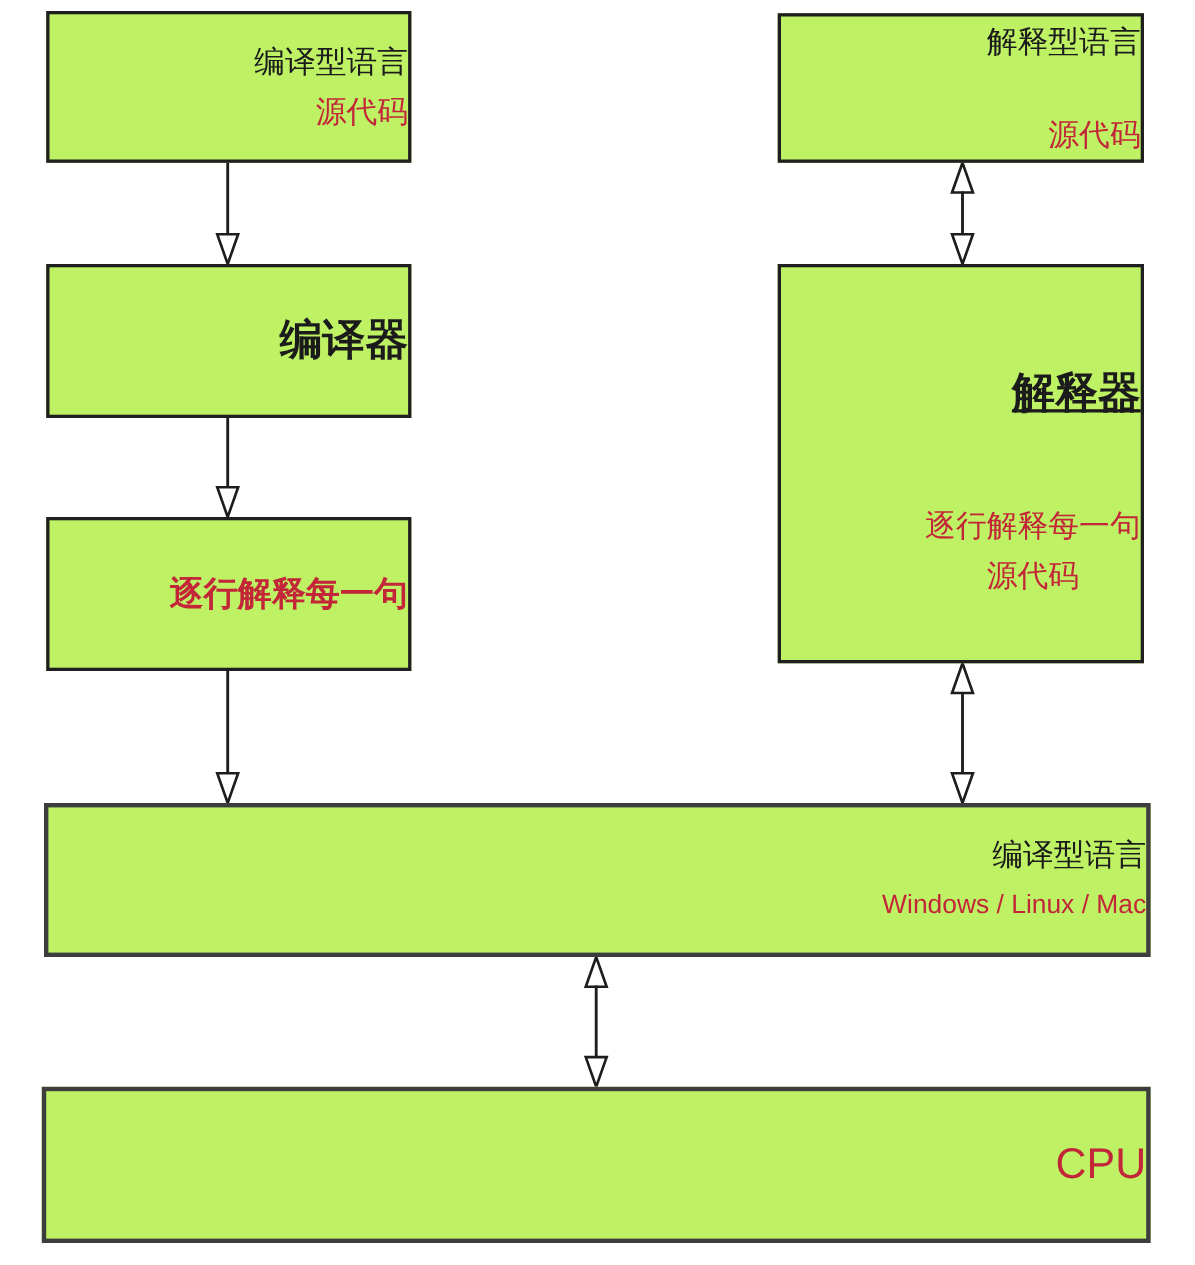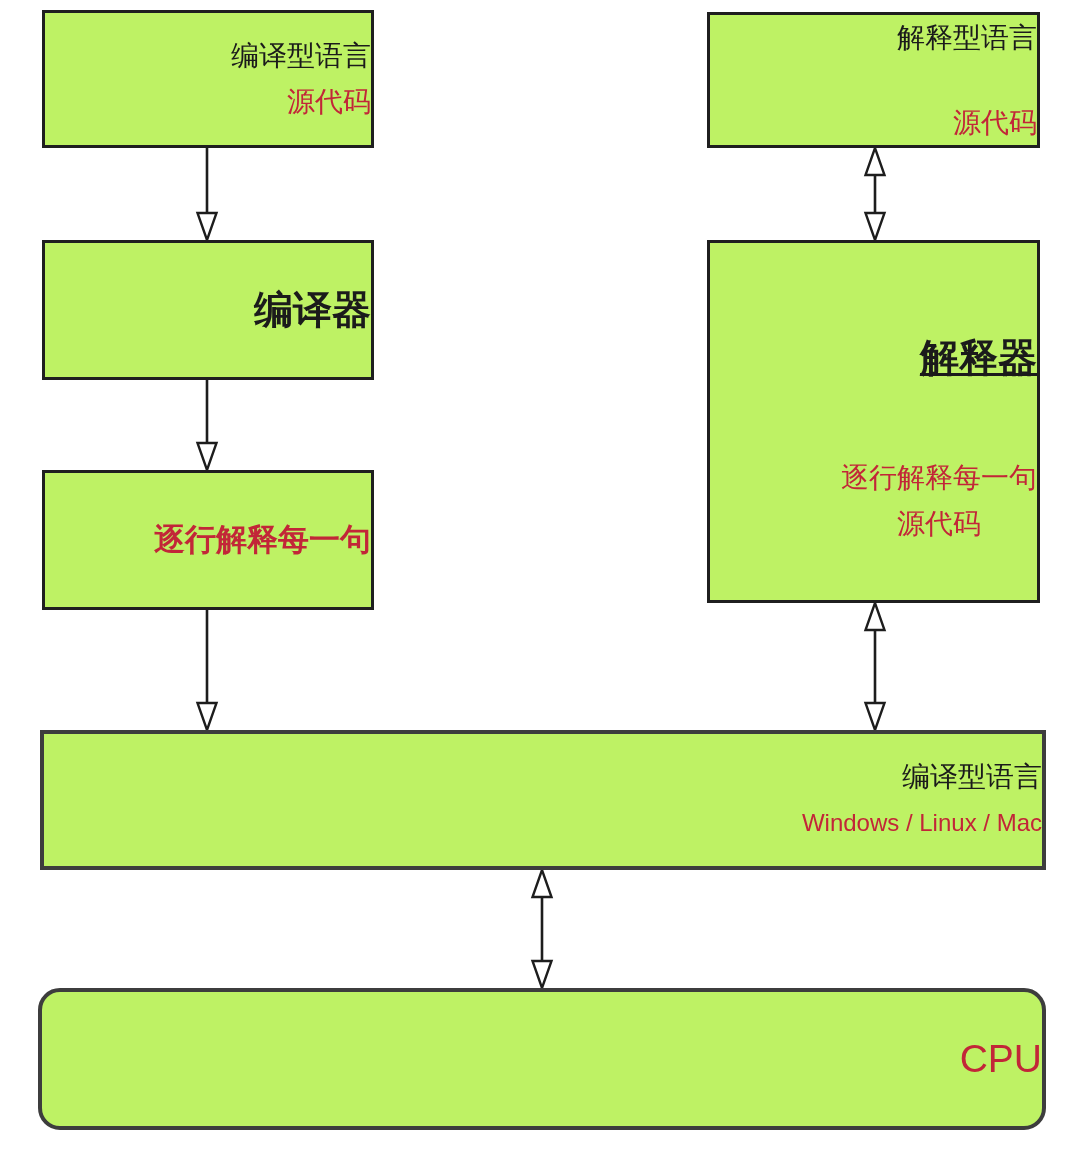--- a/index.html
+++ b/index.html
@@ -42,21 +42,21 @@
   .fs31{font-size:31px;}
   .fs29{font-size:24px;}
   
   #box-compiled-src {left:42px; top:10px;  width:332px; height:138px;}
   #box-compiler     {left:42px; top:240px; width:332px; height:140px;}
   #box-executable   {left:42px; top:470px; width:332px; height:140px;}
   #box-interp-src   {left:707px;top:12px;  width:333px; height:136px;gap:39px;}
   #box-interpreter  {left:707px;top:240px; width:333px; height:363px;
                      justify-content:flex-start;}
   #box-os           {left:40px; top:730px; width:1006px;height:140px;}
-  #box-cpu          {left:38px; top:988px; width:1008px;height:142px;border-radius:22px;}
+  #box-cpu          {left:38px; top:988px; width:1008px;height:142px;}
   #box-interpreter .interp-title{margin-top:92px;text-decoration:underline;}
   #box-interpreter .interp-desc{margin-top:74px;}
   .arrow{position:absolute;display:block;}
   .arrow line{stroke:#1D1D1D;stroke-width:2.6;}
   .arrow polygon{fill:#ffffff;stroke:#1D1D1D;stroke-width:2.4;stroke-linejoin:miter;}
 </style>
 </head>
 <body>
 
 <div class="stage">

